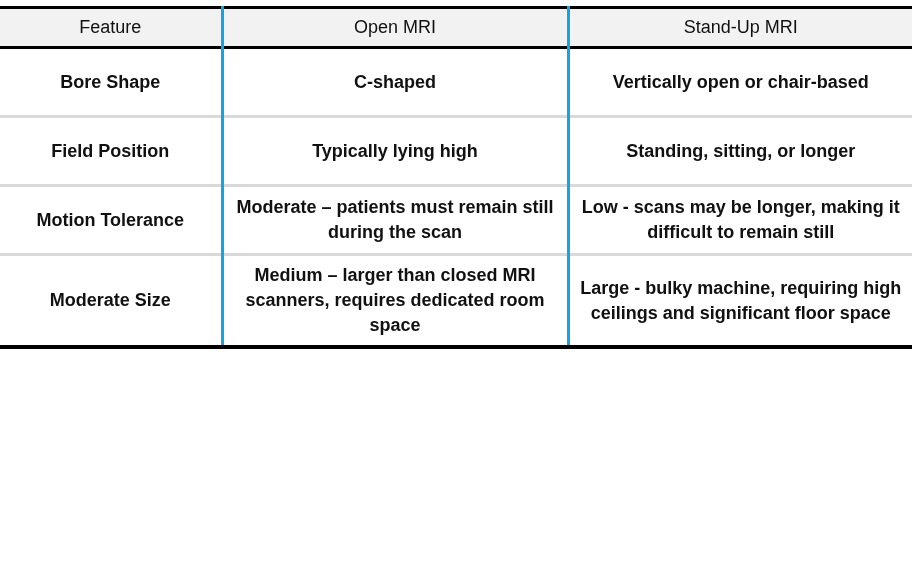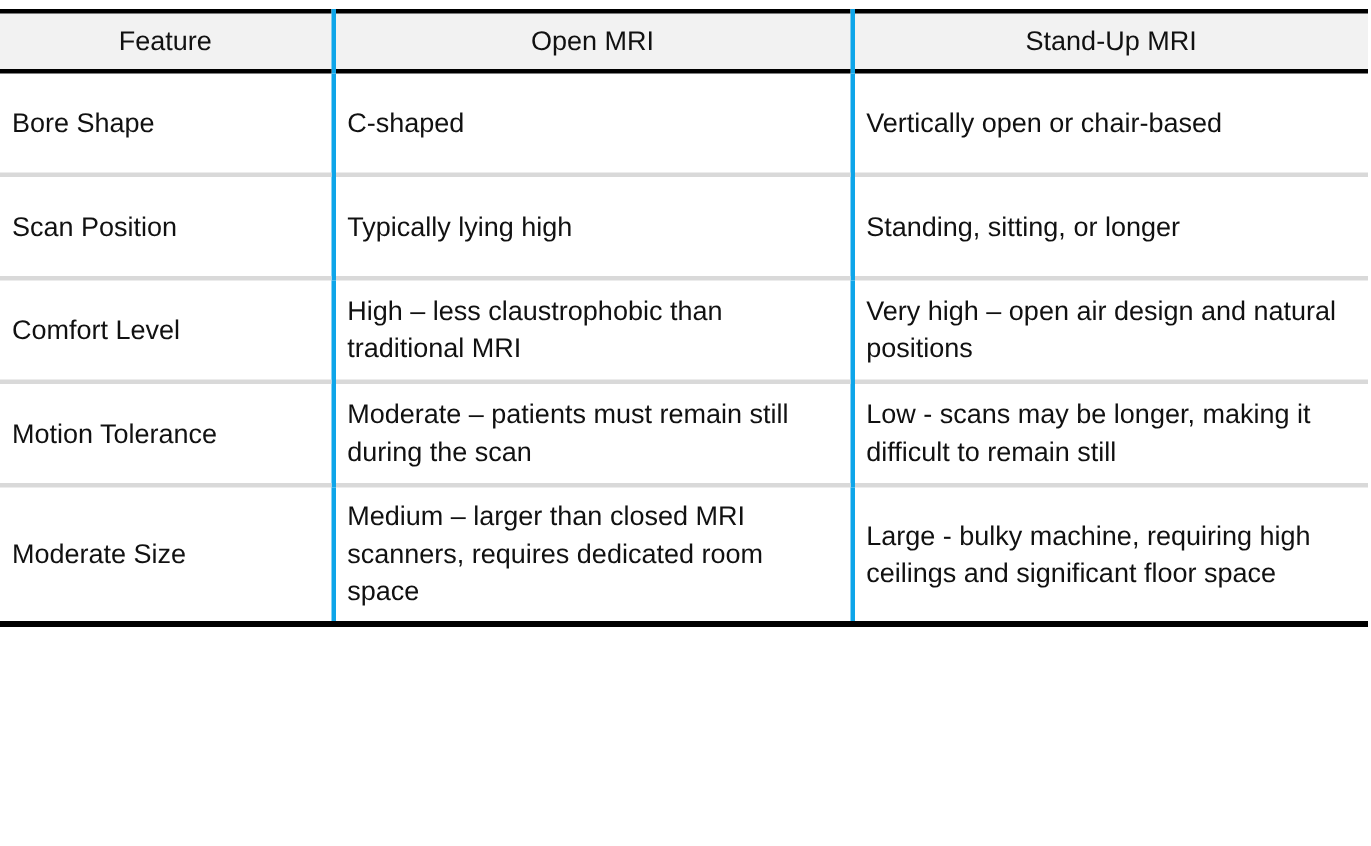--- a/index.html
+++ b/index.html
@@ -7,21 +7,21 @@
   table.cmp {
     position: absolute; left: 0; top: 6px;
     width: 912px; border-collapse: collapse; table-layout: fixed;
     font-size: 18px; line-height: 25px;
   }
   table.cmp col.c1 { width: 222px; }
   table.cmp col.c2 { width: 346px; }
   table.cmp col.c3 { width: 344px; }
   thead tr { background: #f2f2f2; border-top: 3px solid #000; border-bottom: 3px solid #000; }
   th { font-weight: normal; height: 37px; padding: 0 6px; text-align: center; vertical-align: middle; }
-  td { vertical-align: middle; padding: 0 8px; }
+  td { text-align: center; vertical-align: middle; padding: 0 8px; font-weight: bold; }
   th + th, td + td { border-left: 3px solid #0ea5e9; }
   tbody tr { border-bottom: 3px solid #d9d9d9; }
   tbody tr:last-child { border-bottom: 4px solid #000; }
   tr.h1 td { height: 66px; }
   tr.h2 td { height: 66px; }
   tr.h3 td { height: 89px; }
 </style>
 </head>
 <body>
 
@@ -38,28 +38,23 @@
       <th>Stand-Up MRI</th>
     </tr>
   </thead>
   <tbody>
     <tr class="h1">
       <td>Bore Shape</td>
       <td>C-shaped</td>
       <td>Vertically open or chair-based</td>
     </tr>
     <tr class="h1">
-      <td>Scan Position</td>
+      <td>Field Position</td>
       <td>Typically lying high</td>
       <td>Standing, sitting, or longer</td>
-    </tr>
-    <tr class="h2">
-      <td>Comfort Level</td>
-      <td>High – less claustrophobic than traditional MRI</td>
-      <td>Very high – open air design and natural positions</td>
     </tr>
     <tr class="h2">
       <td>Motion Tolerance</td>
       <td>Moderate – patients must remain still during the scan</td>
       <td>Low - scans may be longer, making it difficult to remain still</td>
     </tr>
     <tr class="h3">
       <td>Moderate Size</td>
       <td>Medium – larger than closed MRI scanners, requires dedicated room space</td>
       <td>Large - bulky machine, requiring high ceilings and significant floor space</td>

